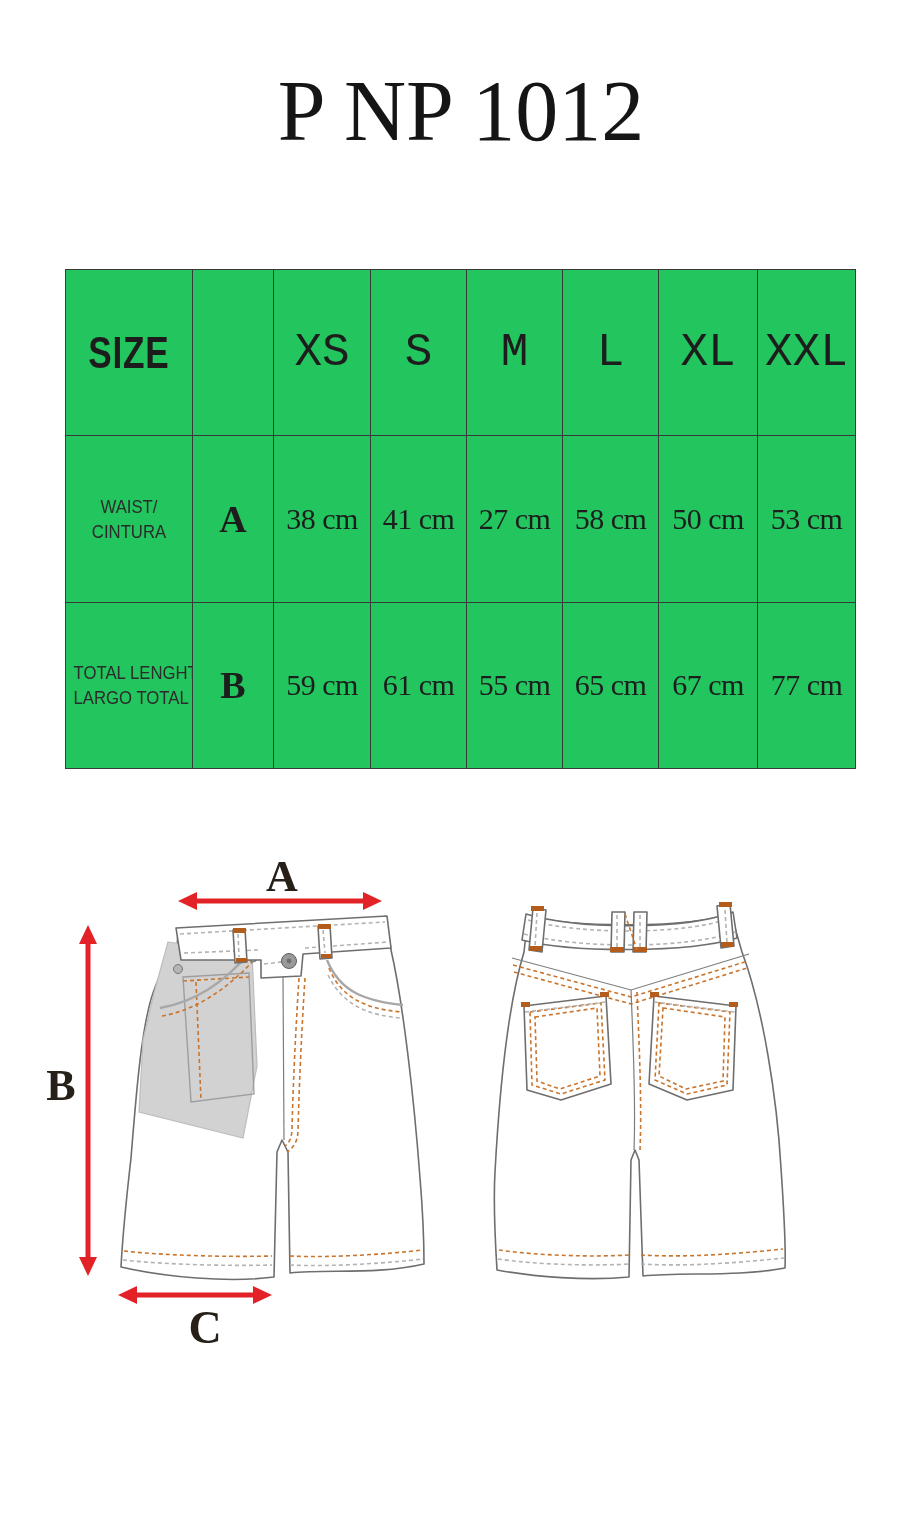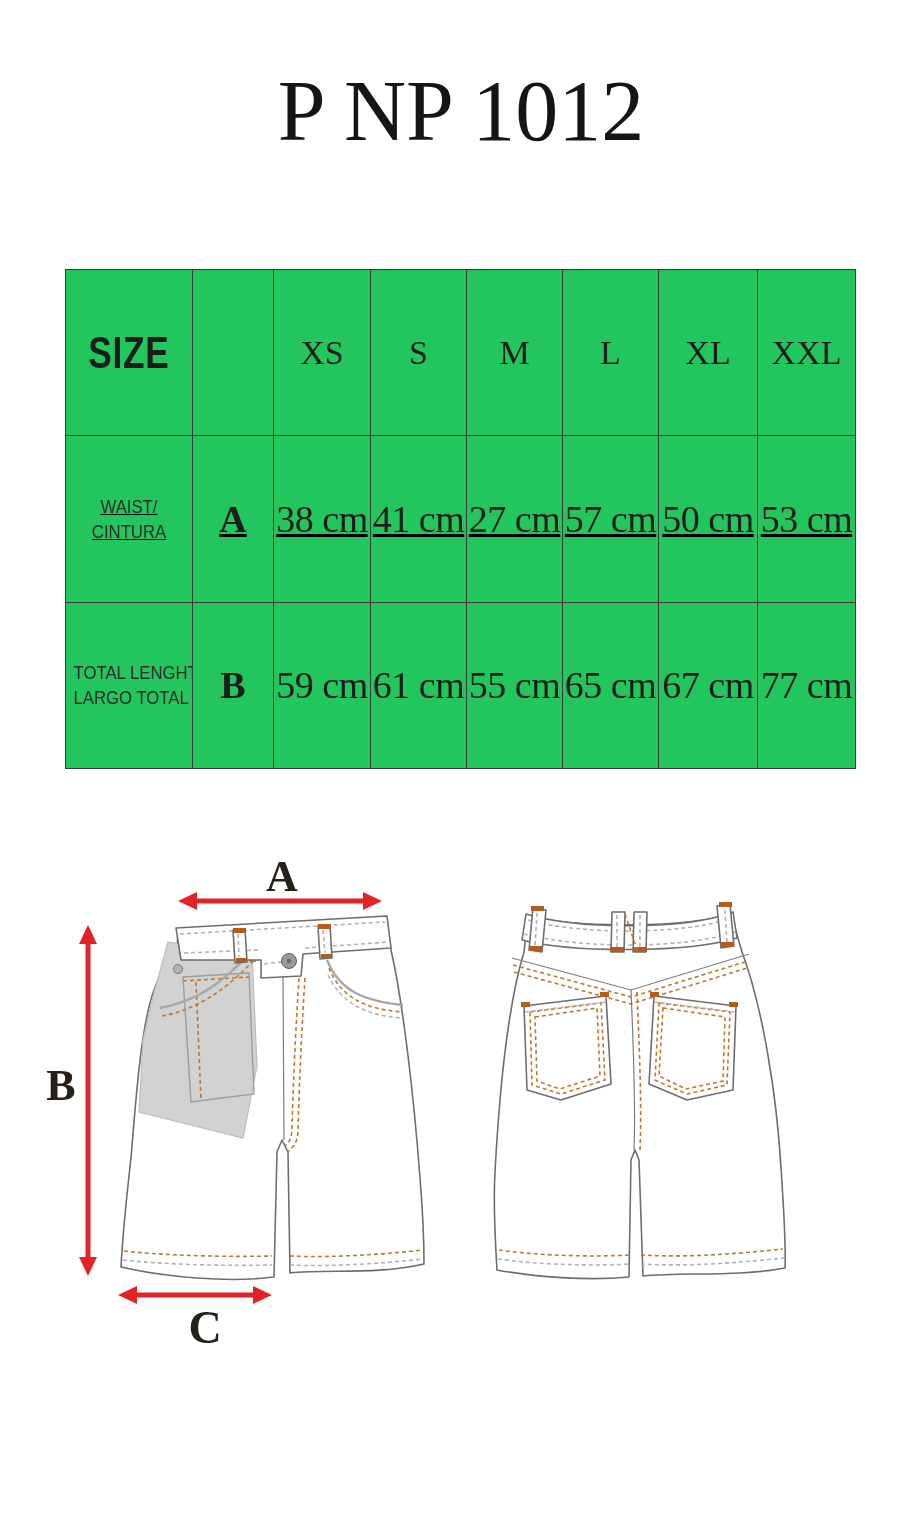--- a/index.html
+++ b/index.html
@@ -13,23 +13,23 @@
     color:#151515; letter-spacing:0px; white-space:nowrap;
   }
   table.size-table {
     position:absolute; left:65px; top:253px; width:790px; height:500px;
     border-collapse:collapse; table-layout:fixed; background:#22c55e;margin-top:16px;
   }
   table.size-table td {
     border:1.6px solid #3a3a3a; text-align:center; vertical-align:middle;
     padding:0; color:#1d1d1d; overflow:hidden;
   }
-  .size-head { font-size:34px; font-family:Liberation Serif, serif; color:#2a2a2a; }
+  .size-head { font-size:46px; font-family:Liberation Mono, monospace; color:#2a2a2a; }
   .letter { font-size:38px; font-weight:bold; font-family:"Liberation Serif", serif; color:#2a2a2a; }
-  .val { font-size:38px; font-family:"Liberation Serif", serif; letter-spacing:-0.5px; color:#1d1d1d; }
+  .val { font-size:30px; font-family:"Liberation Serif", serif; letter-spacing:-0.5px; color:#1d1d1d; }
   .cond { display:inline-block; transform:scaleX(0.8); transform-origin:50% 50%; }
   .size-word { font-size:44px; font-weight:bold; letter-spacing:1px; color:#1c1c1c; }
   .row-label { font-size:19px; line-height:1.32; color:#2b2b2b; transform:scaleX(0.88); white-space:nowrap; }
   svg.diagram { position:absolute; left:0; top:0; }
 
   
   .ol    { fill:#ffffff; stroke:#6e6e6e; stroke-width:1.6; stroke-linejoin:round; }
   .seam  { fill:none; stroke:#7d7d7d; stroke-width:1.2; }
   .gband { fill:none; stroke:#a8a8a8; stroke-width:2.4; }
   .gdash { fill:none; stroke:#b3b3b3; stroke-width:1.6; stroke-dasharray:4 3; }
@@ -64,32 +64,32 @@
         <tr style="height:125px;">
       <td><span class="cond size-word">SIZE</span></td>
       <td></td>
       <td class="size-head">XS</td>
       <td class="size-head">S</td>
       <td class="size-head">M</td>
       <td class="size-head">L</td>
       <td class="size-head">XL</td>
       <td class="size-head">XXL</td>
     </tr>
-    <tr style="height:125px;text-decoration:underline;">
+    <tr style="height:125px;">
       <td>
         <div class="row-label">
           <div>WAIST/</div>
           <div>CINTURA</div>
         </div>
       </td>
       <td class="letter">A</td>
       <td class="val">38 cm</td>
       <td class="val">41 cm</td>
       <td class="val">27 cm</td>
-      <td class="val">57 cm</td>
+      <td class="val">58 cm</td>
       <td class="val">50 cm</td>
       <td class="val">53 cm</td>
     </tr>
     <tr style="height:125px;">
       <td>
         <div class="row-label">
           <div>TOTAL LENGHT/</div>
           <div>LARGO TOTAL</div>
         </div>
       </td>

